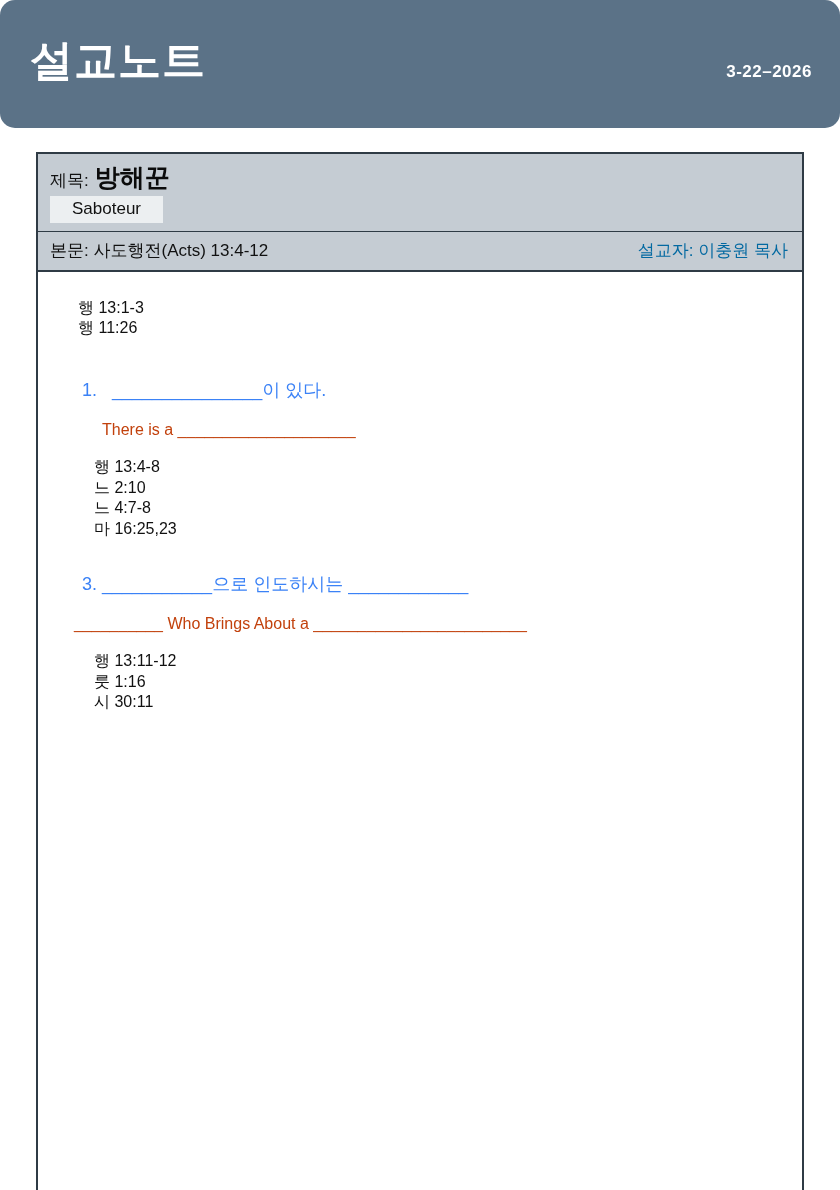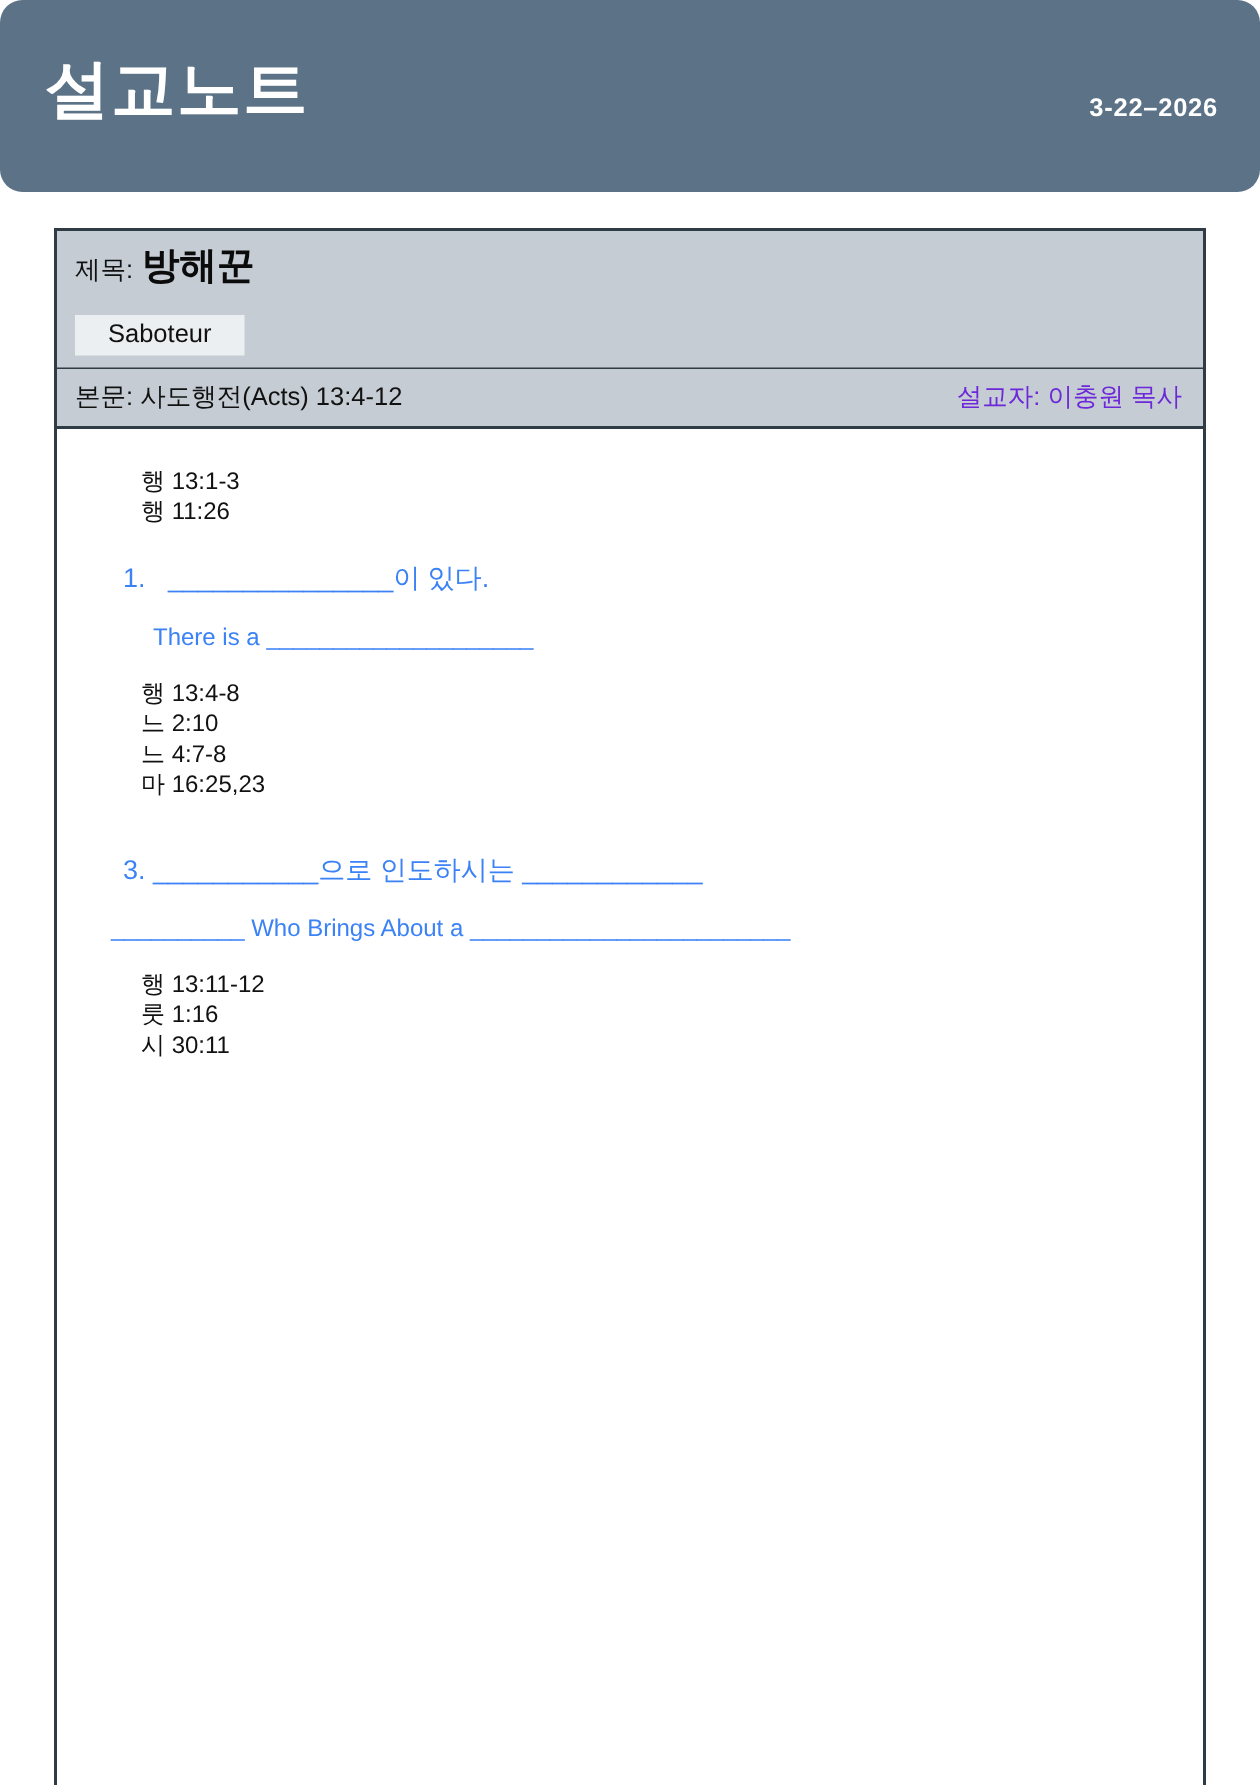--- a/index.html
+++ b/index.html
@@ -89,71 +89,70 @@
 
   .subtitle-row {
     padding: 4px 0 8px 12px;
   }
   .subtitle-box {
     display: inline-block;
     background: #eceff1;
     padding: 3px 22px 4px 22px;
     font-size: 17px;
     color: #111111;
-    margin-top: 14px;
   }
 
   .scripture-row {
     display: flex;
     align-items: center;
     justify-content: space-between;
     border-top: 1px solid #2f3b45;
     padding: 7px 14px 8px 12px;
     box-sizing: border-box;
   }
   .scripture-text {
     font-size: 17px;
     color: #111111;
     text-align: right;
   }
   .preacher-text {
     font-size: 17px;
-    color: #6d28d9;
+    color: #0369a1;
   }
 
   
   .body {
     padding: 26px 0 0 0;
     box-sizing: border-box;
   }
 
   .ref-group {
-    padding-left: 56px;
-    margin-bottom: 22px;
+    padding-left: 40px;
+    margin-bottom: 40px;
   }
   .ref-line {
     font-size: 16px;
     line-height: 1.28;
     color: #111111;
     white-space: pre;
   }
 
   .point {
     margin-bottom: 4px;
   }
   .point-ko {
     font-size: 18px;
     color: #3b82f6;
     padding-left: 44px;
     white-space: pre;
     line-height: 1.3;
   }
   .point-en {
     font-size: 16px;
-    color: #3b82f6;
+    color: #c2410c;
     padding-left: 36px;
     margin-top: 18px;
     margin-bottom: 16px;
     white-space: pre;
     line-height: 1.3;
   }
   .point-en.indent-more {
     padding-left: 64px;
   }
   .point-refs {

